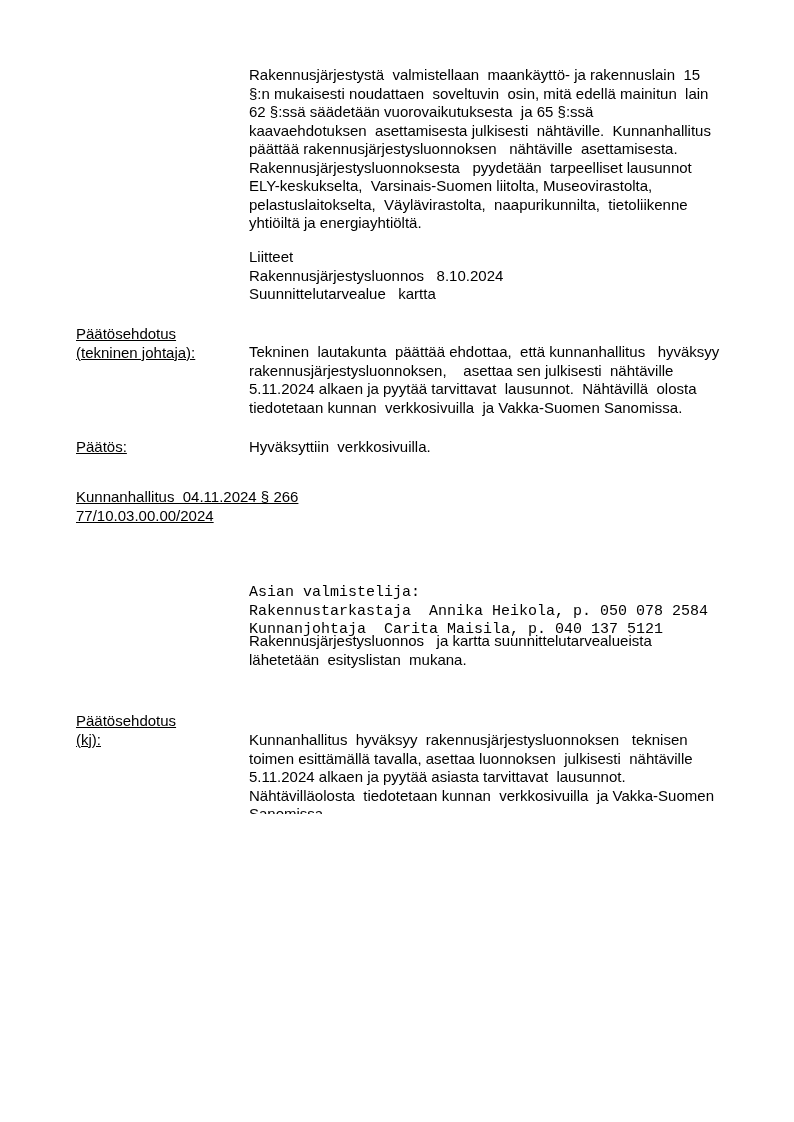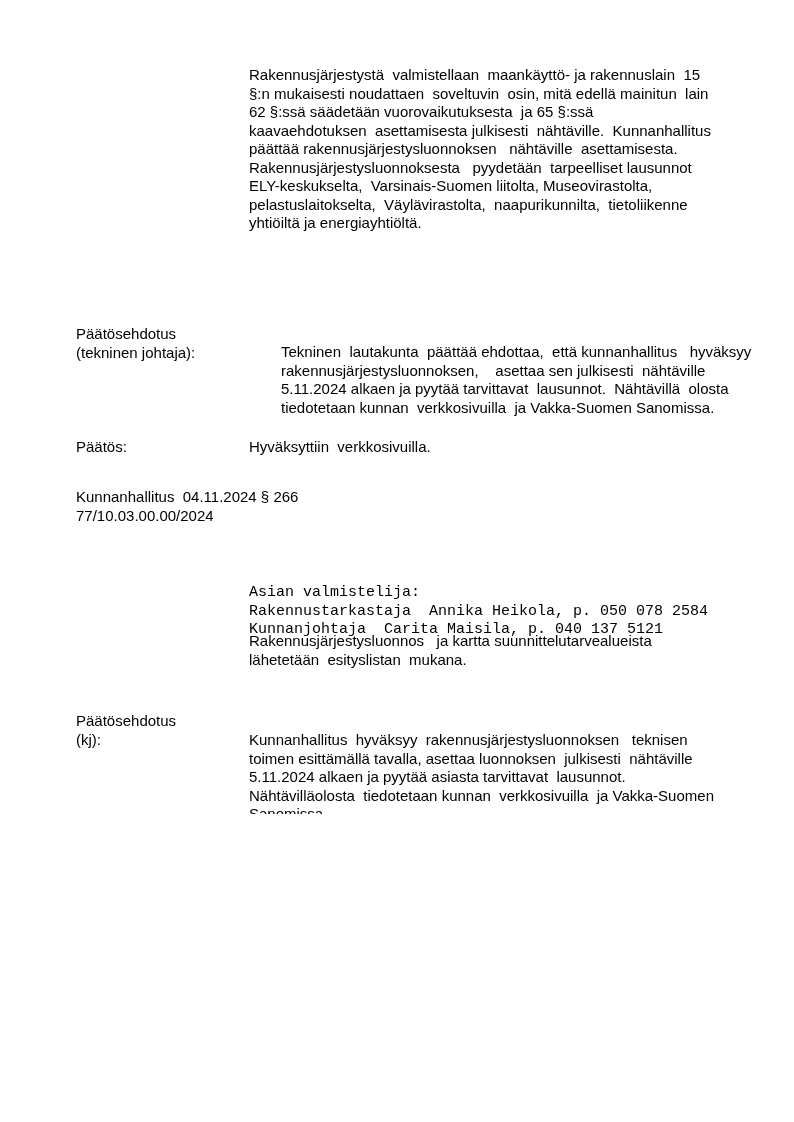--- a/index.html
+++ b/index.html
@@ -17,28 +17,28 @@
     font-size: 15px;
     line-height: 18.5px;
     overflow: hidden;
   }
   .block {
     position: absolute;
     white-space: pre;   
     letter-spacing: 0;
   }
   
-  .col-label { left: 76px; }
+  .col-label { left: 76px; text-decoration: underline; }
   
   .col-body  { left: 249px; }
 
   .pos-intro          { top: 66px;  }
   .pos-attachments    { top: 248px; }
   .pos-prop1-label    { top: 325px; }
-  .pos-prop1-body     { top: 343px; margin-left: 32px; }
+  .pos-prop1-body     { top: 343px; }
   .pos-dec1           { top: 438px; }
   .pos-heading        { top: 488px; }
   .pos-preparers      { top: 584px; font-family: Liberation Mono, monospace; }
   .pos-note1          { top: 632px; }
   .pos-prop2-label    { top: 712px; }
   .pos-prop2-body     { top: 731px; }
   .pos-dec2           { top: 839px; }
   .pos-presence       { top: 876px; }
 </style>
 </head>
@@ -49,20 +49,23 @@
   <div class="block col-body pos-intro">Rakennusjärjestystä  valmistellaan  maankäyttö- ja rakennuslain  15
 §:n mukaisesti noudattaen  soveltuvin  osin, mitä edellä mainitun  lain
 62 §:ssä säädetään vuorovaikutuksesta  ja 65 §:ssä
 kaavaehdotuksen  asettamisesta julkisesti  nähtäville.  Kunnanhallitus
 päättää rakennusjärjestysluonnoksen   nähtäville  asettamisesta.
 Rakennusjärjestysluonnoksesta   pyydetään  tarpeelliset lausunnot
 ELY-keskukselta,  Varsinais-Suomen liitolta, Museovirastolta,
 pelastuslaitokselta,  Väylävirastolta,  naapurikunnilta,  tietoliikenne
 yhtiöiltä ja energiayhtiöltä.</div>
 
+  <div class="block col-body pos-attachments">Liitteet
+Rakennusjärjestysluonnos   8.10.2024
+Suunnittelutarvealue   kartta</div>
 
   <div class="block col-label pos-prop1-label">Päätösehdotus
 (tekninen johtaja):</div>
 
   <div class="block col-body pos-prop1-body">Tekninen  lautakunta  päättää ehdottaa,  että kunnanhallitus   hyväksyy
 rakennusjärjestysluonnoksen,    asettaa sen julkisesti  nähtäville
 5.11.2024 alkaen ja pyytää tarvittavat  lausunnot.  Nähtävillä  olosta
 tiedotetaan kunnan  verkkosivuilla  ja Vakka-Suomen Sanomissa.</div>
 
   <div class="block col-label pos-dec1">Päätös:</div>

